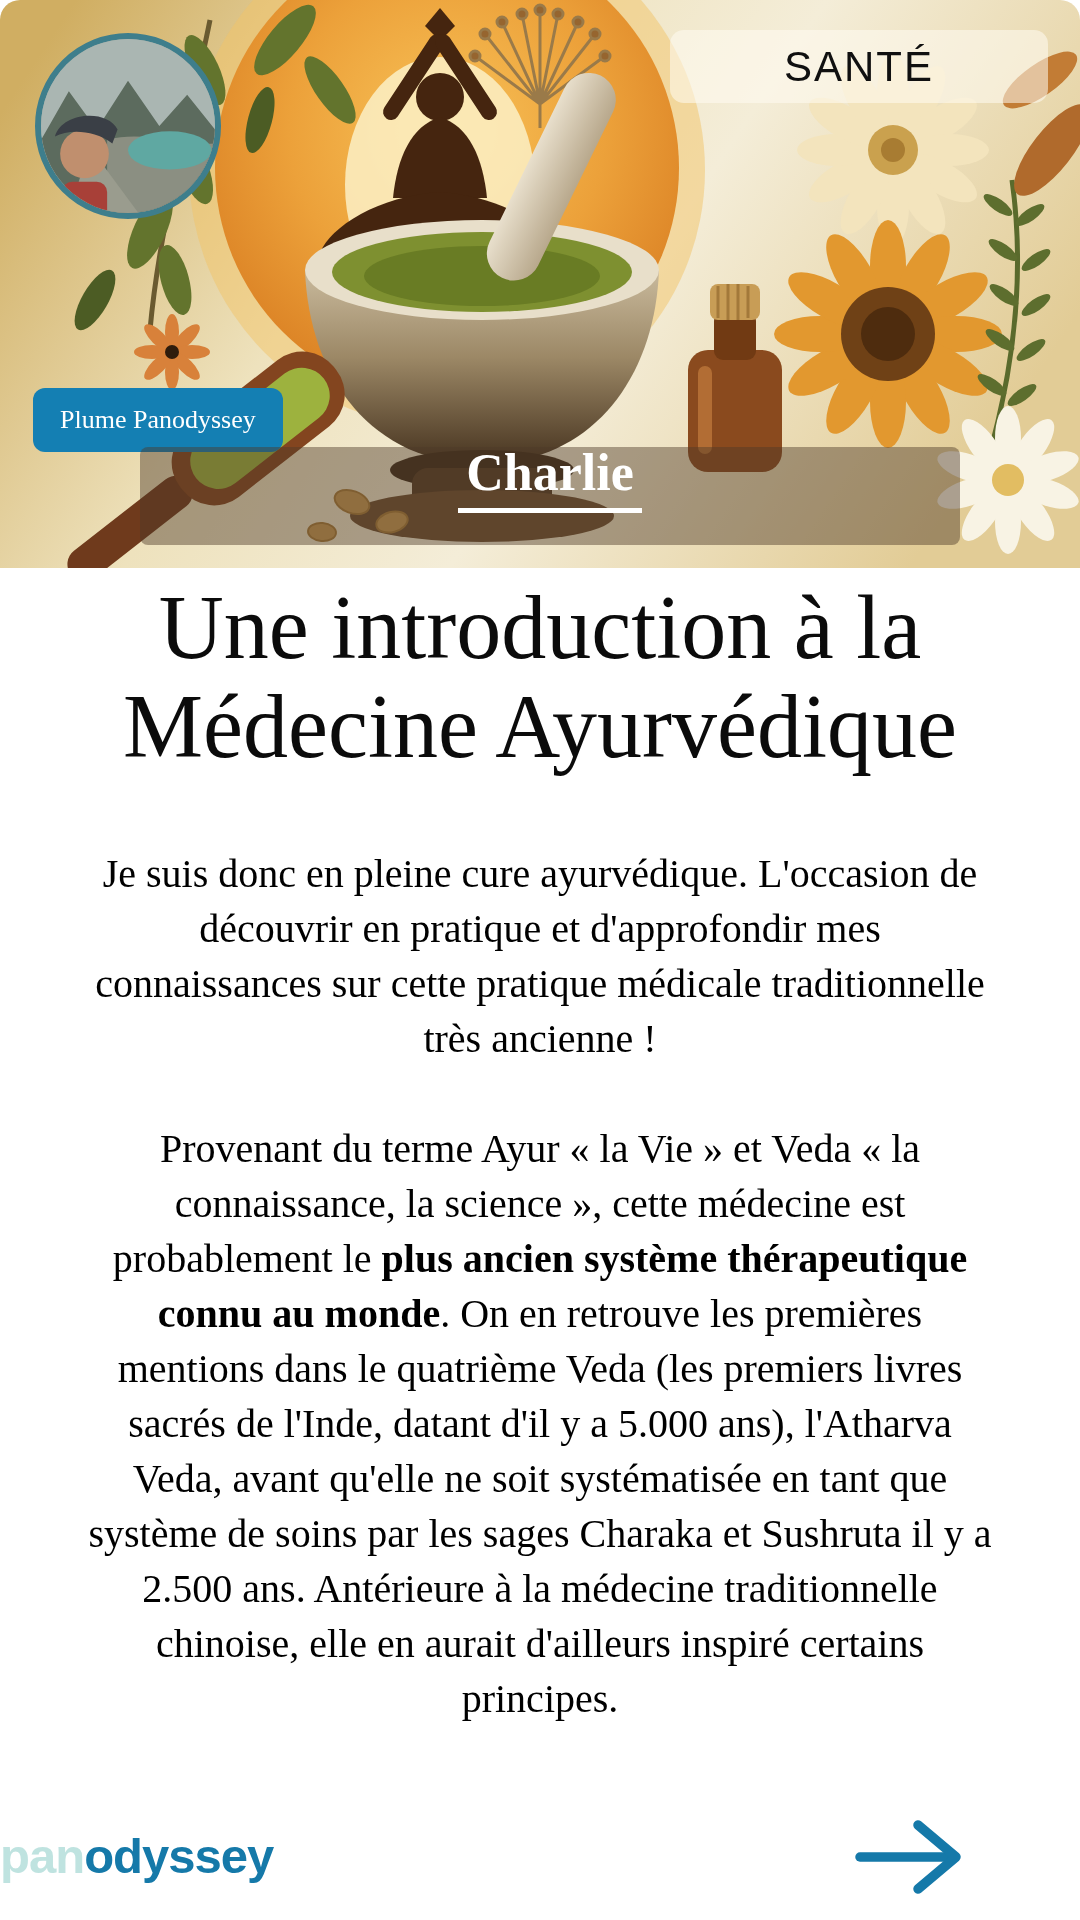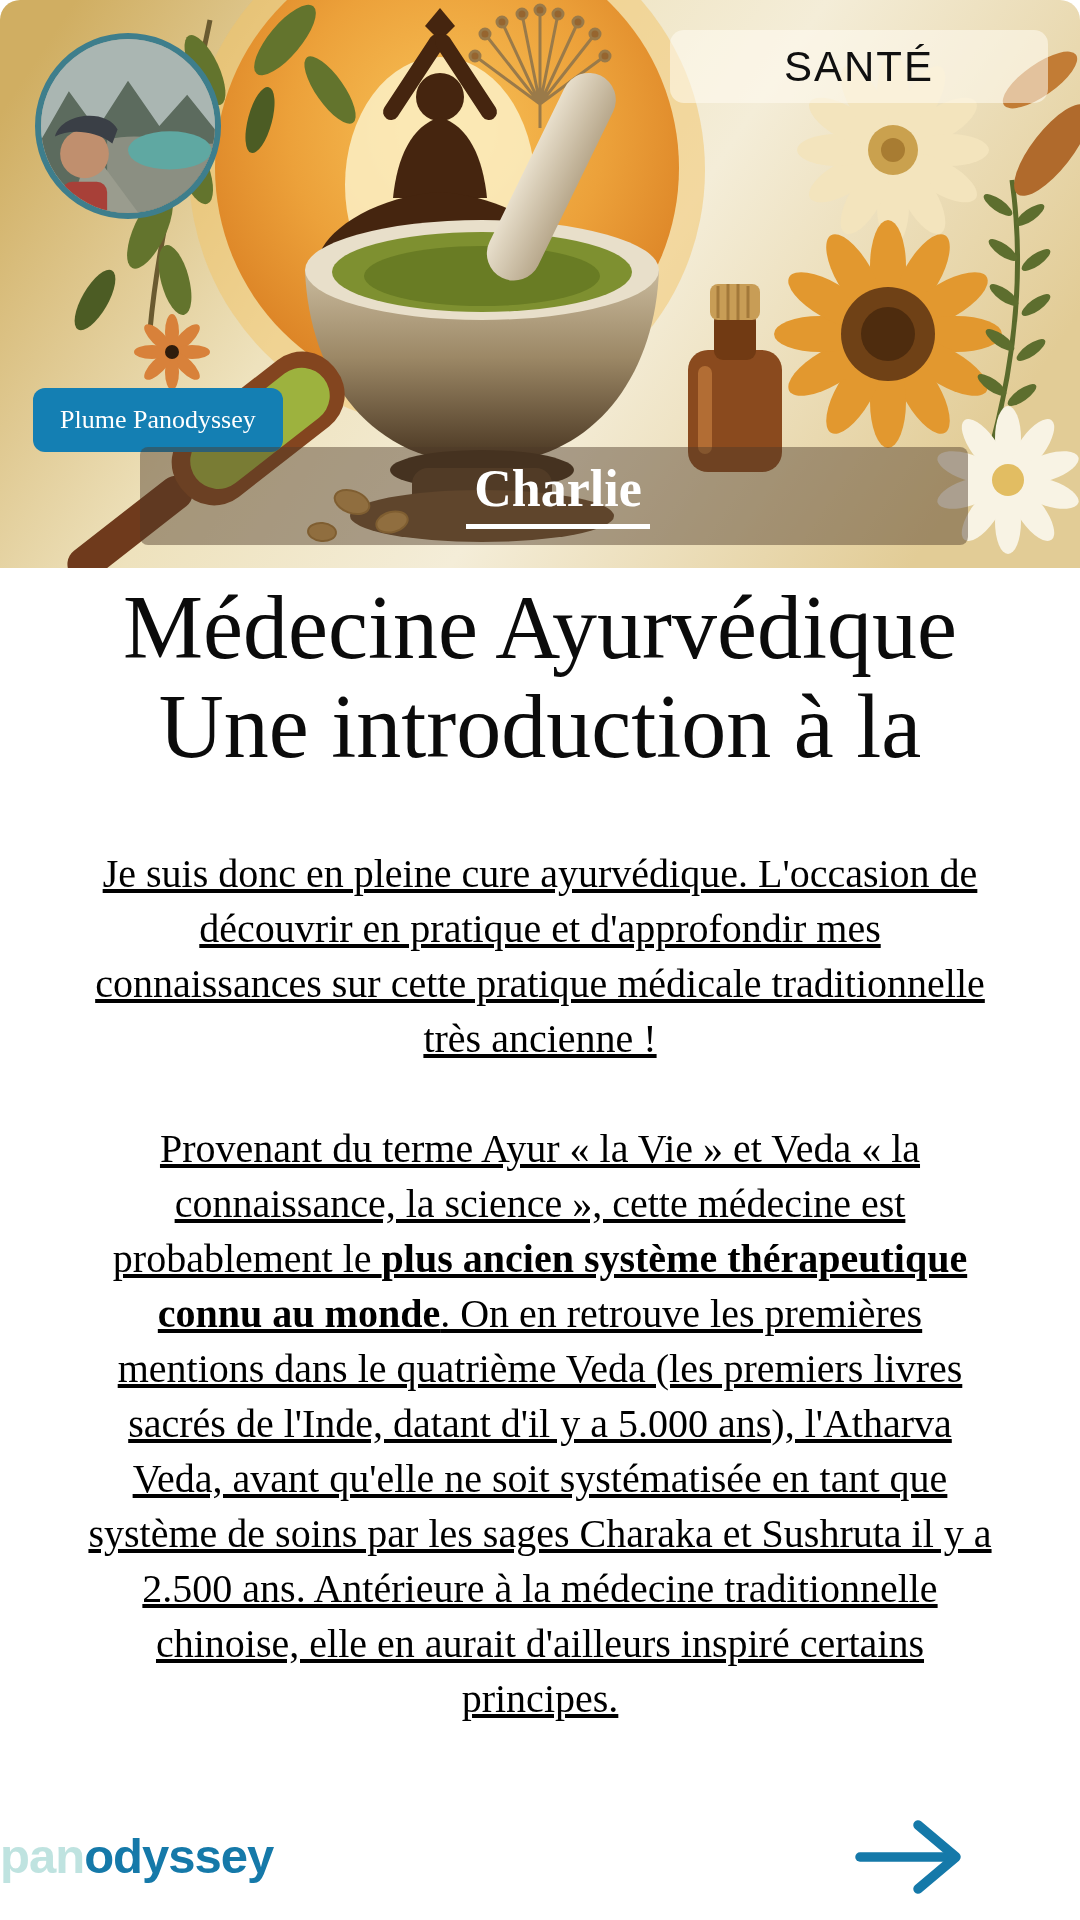--- a/index.html
+++ b/index.html
@@ -15,28 +15,28 @@
         font-family:"Liberation Sans","DejaVu Sans",sans-serif;font-size:42px;letter-spacing:2px;color:#101010;}
 
   .avatar{position:absolute;left:35px;top:33px;width:186px;height:186px;border-radius:50%;
         border:6px solid var(--avatar_ring);overflow:hidden;box-sizing:border-box;background:#9aa89f;}
   .avatar svg{display:block;width:100%;height:100%;}
 
   .author-badge{position:absolute;left:33px;top:388px;height:64px;padding:0 27px;border-radius:12px;
         background:var(--badge_blue);color:#ffffff;font-size:26px;display:flex;align-items:center;}
 
   .name-band{position:absolute;left:140px;top:447px;width:820px;height:98px;border-radius:8px;
-        background:var(--band_overlay);display:flex;align-items:center;justify-content:center;padding-left:8px;}
+        background:var(--band_overlay);display:flex;align-items:flex-start;justify-content:center;}
   .author-name{color:#ffffff;font-size:52px;font-weight:bold;line-height:1;
         border-bottom:5px solid #ffffff;padding:0 8px 9px;}
 
   
   .title{margin:10px auto 0;text-align:center;font-size:90px;line-height:99px;font-weight:400;color:#0b0b0b;}
   .bodytext{width:916px;margin:70px auto 0;text-align:center;font-size:40px;line-height:55px;color:#000000;}
-  .bodytext p{margin:0;text-decoration:underline;}
+  .bodytext p{margin:0;}
   .bodytext p + p{margin-top:55px;}
 
   
   .footer{position:absolute;left:0;right:0;top:1806px;height:100px;
         display:flex;align-items:center;justify-content:flex-start;}
   .logo{font-family:"Liberation Sans","DejaVu Sans",sans-serif;font-weight:bold;
         font-size:49px;letter-spacing:-1px;line-height:1;}
   .logo .lp1{color:var(--logo_light);}
   .logo .lp2{color:var(--logo_dark);}
   .arrow{position:absolute;right:110px;top:11px;width:118px;height:80px;color:var(--arrow);}
@@ -252,22 +252,22 @@
     </div>
 
     <div class="author-badge">Plume Panodyssey</div>
 
     <div class="name-band">
       <span class="author-name">Charlie</span>
     </div>
   </div>
 
   <h1 class="title">
+    <div>Une introduction à la</div>
     <div>Médecine Ayurvédique</div>
-    <div>Une introduction à la</div>
   </h1>
 
   <div class="bodytext">
     <p>Je suis donc en pleine cure ayurvédique. L'occasion de découvrir en pratique et d'approfondir mes connaissances sur cette pratique médicale traditionnelle très ancienne !</p>
     <p><span>Provenant du terme Ayur « la Vie » et Veda « la connaissance, la science », cette médecine est probablement le </span><strong>plus ancien système thérapeutique connu au monde</strong><span>. On en retrouve les premières mentions dans le quatrième Veda (les premiers livres sacrés de l'Inde, datant d'il y a 5.000 ans), l'Atharva Veda, avant qu'elle ne soit systématisée en tant que système de soins par les sages Charaka et Sushruta il y a 2.500 ans. Antérieure à la médecine traditionnelle chinoise, elle en aurait d'ailleurs inspiré certains principes.</span></p>
   </div>
 
   <div class="footer">
     <div class="logo"><span class="lp1">pan</span><span class="lp2">odyssey</span></div>
     <svg class="arrow" viewBox="0 0 118 80">

